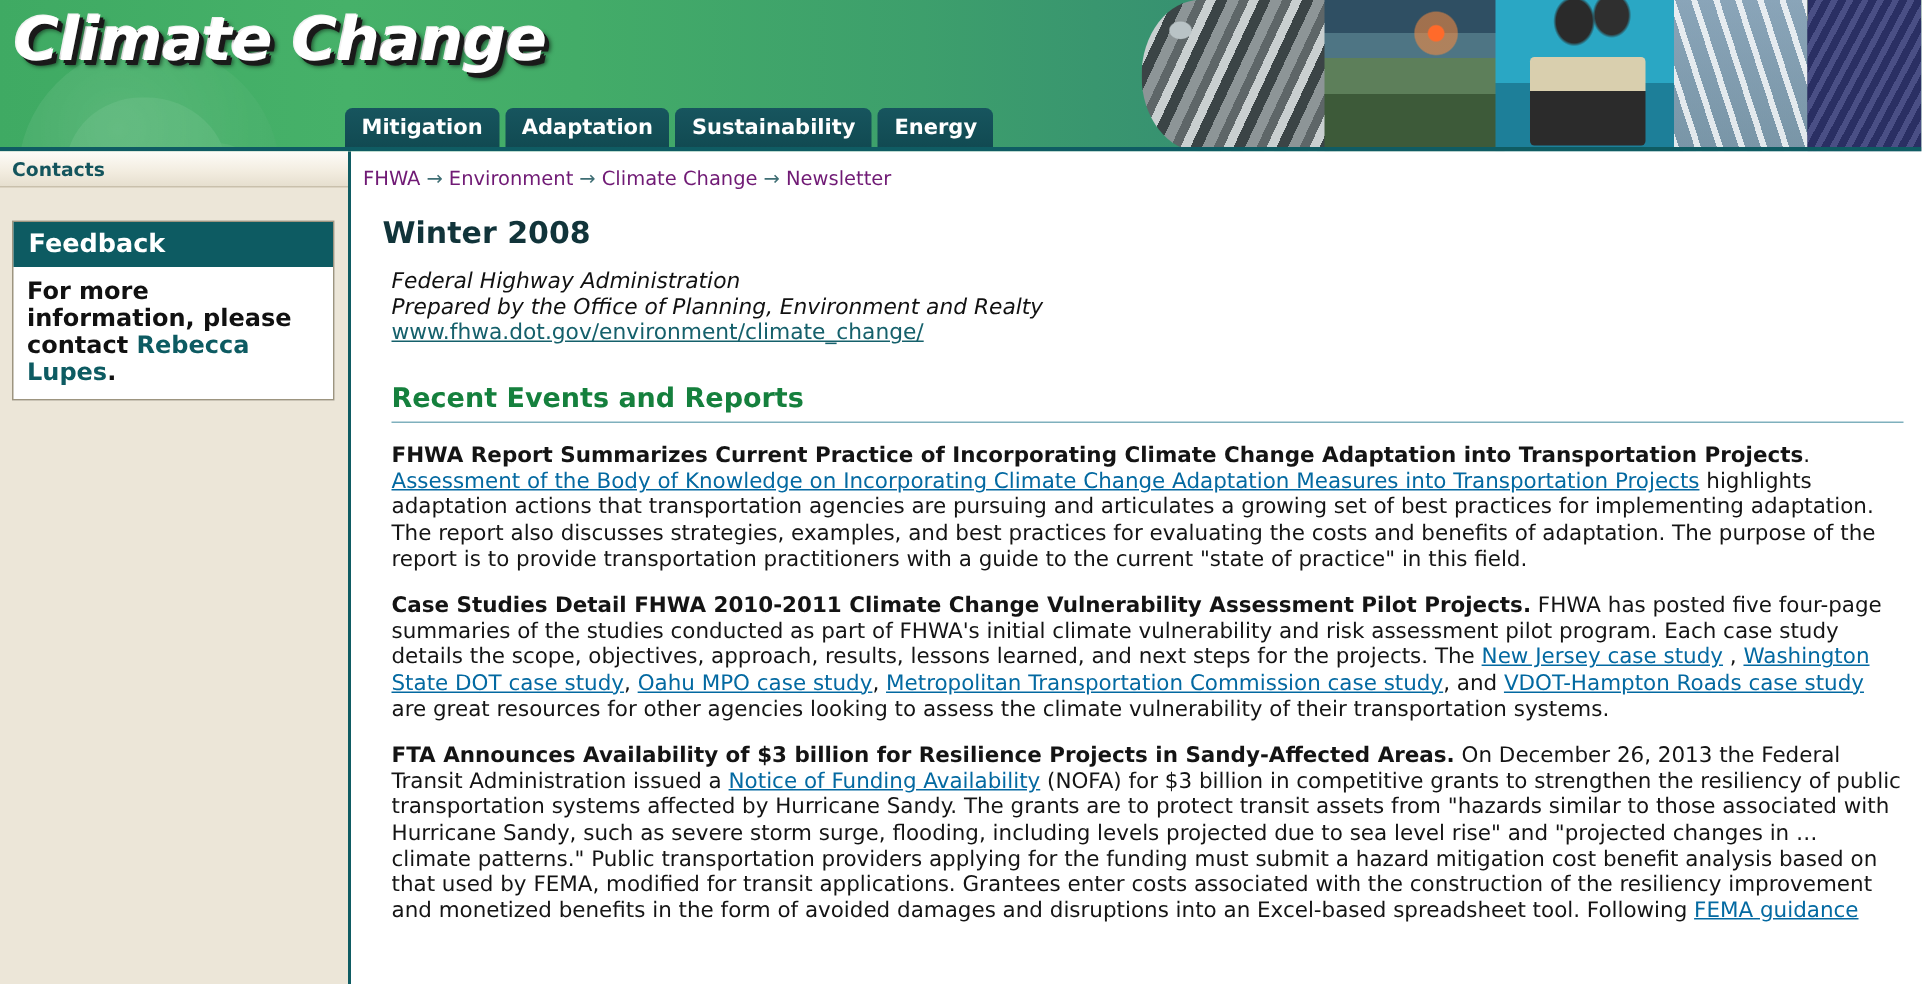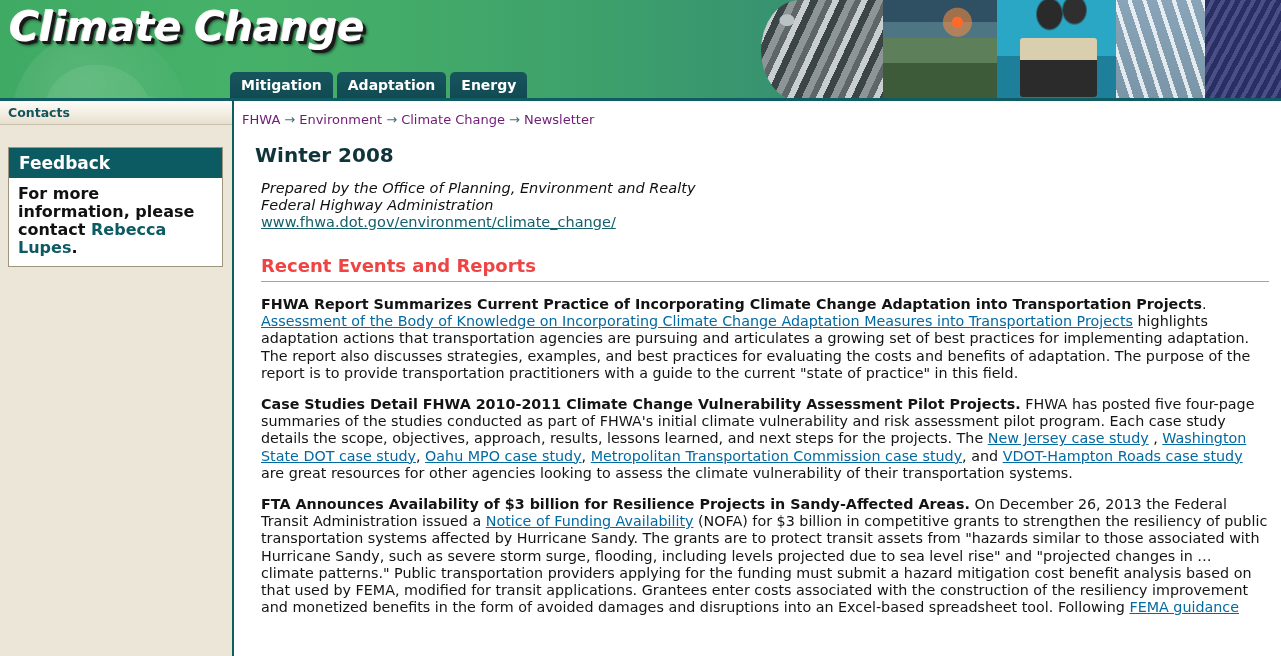--- a/index.html
+++ b/index.html
@@ -238,21 +238,21 @@
     line-height: 17px;
     font-family: "DejaVu Sans", sans-serif;
   }
   .prepared a {
     color: #15606b;
     font-style: normal;
     text-decoration: underline;
   }
   h3.section {
     font-size: 18px;
-    color: #ef4444;
+    color: #15803d;
     font-weight: bold;
     margin: 24px 0 0 19px;
     padding-bottom: 5px;
     border-bottom: 1px solid #7fb0bd;
     font-family: "DejaVu Sans", sans-serif;
   }
   .article {
     margin: 14px 0 0 19px;
     font-size: 14.3px;
     line-height: 17.2px;
@@ -279,20 +279,21 @@
       <div class="ph ph-traffic"></div>
       <div class="ph ph-wetland"></div>
       <div class="ph ph-truck"></div>
       <div class="ph ph-dish"></div>
       <div class="ph ph-solar"></div>
     </div>
 
     <div class="tabs">
       <div class="tab">Mitigation</div>
       <div class="tab">Adaptation</div>
+      <div class="tab">Sustainability</div>
       <div class="tab">Energy</div>
     </div>
 
     <div class="banner-bottomrule"></div>
   </div>
 
   <div class="body-wrap">
 
     <div class="sidebar">
       <div class="contacts-bar">
@@ -305,22 +306,22 @@
     </div>
 
     <div class="main">
 
       <div class="breadcrumb"><a href="#">FHWA</a><span class="arrow">→</span><a href="#">Environment</a><span class="arrow">→</span><a href="#">Climate Change</a><span class="arrow">→</span><a href="#">Newsletter</a></div>
 
 
       <h2 class="issue">Winter 2008</h2>
 
       <div class="prepared">
+        <div>Federal Highway Administration</div>
         <div>Prepared by the Office of Planning, Environment and Realty</div>
-        <div>Federal Highway Administration</div>
         <a href="#">www.fhwa.dot.gov/environment/climate_change/</a>
       </div>
 
       <h3 class="section">Recent Events and Reports</h3>
 
       <p class="article"><b>FHWA Report Summarizes Current Practice of Incorporating Climate Change Adaptation into Transportation Projects</b><span>.</span><br><a href="#">Assessment of the Body of Knowledge on Incorporating Climate Change Adaptation Measures into Transportation Projects</a><span> highlights adaptation actions that transportation agencies are pursuing and articulates a growing set of best practices for implementing adaptation. The report also discusses strategies, examples, and best practices for evaluating the costs and benefits of adaptation. The purpose of the report is to provide transportation practitioners with a guide to the current "state of practice" in this field.</span></p>
 
       <p class="article"><b>Case Studies Detail FHWA 2010-2011 Climate Change Vulnerability Assessment Pilot Projects.</b><span> FHWA has posted five four-page summaries of the studies conducted as part of FHWA's initial climate vulnerability and risk assessment pilot program. Each case study details the scope, objectives, approach, results, lessons learned, and next steps for the projects. The </span><a href="#">New Jersey case study</a><span> , </span><a href="#">Washington State DOT case study</a><span>, </span><a href="#">Oahu MPO case study</a><span>, </span><a href="#">Metropolitan Transportation Commission case study</a><span>, and </span><a href="#">VDOT-Hampton Roads case study</a><span> are great resources for other agencies looking to assess the climate vulnerability of their transportation systems.</span></p>
 
       <p class="article"><b>FTA Announces Availability of $3 billion for Resilience Projects in Sandy-Affected Areas.</b><span> On December 26, 2013 the Federal Transit Administration issued a </span><a href="#">Notice of Funding Availability</a><span> (NOFA) for $3 billion in competitive grants to strengthen the resiliency of public transportation systems affected by Hurricane Sandy. The grants are to protect transit assets from "hazards similar to those associated with Hurricane Sandy, such as severe storm surge, flooding, including levels projected due to sea level rise" and "projected changes in … climate patterns." Public transportation providers applying for the funding must submit a hazard mitigation cost benefit analysis based on that used by FEMA, modified for transit applications.  Grantees enter costs associated with the construction of the resiliency improvement and monetized benefits in the form of avoided damages and disruptions into an Excel-based spreadsheet tool. Following </span><a href="#">FEMA guidance</a></p>

